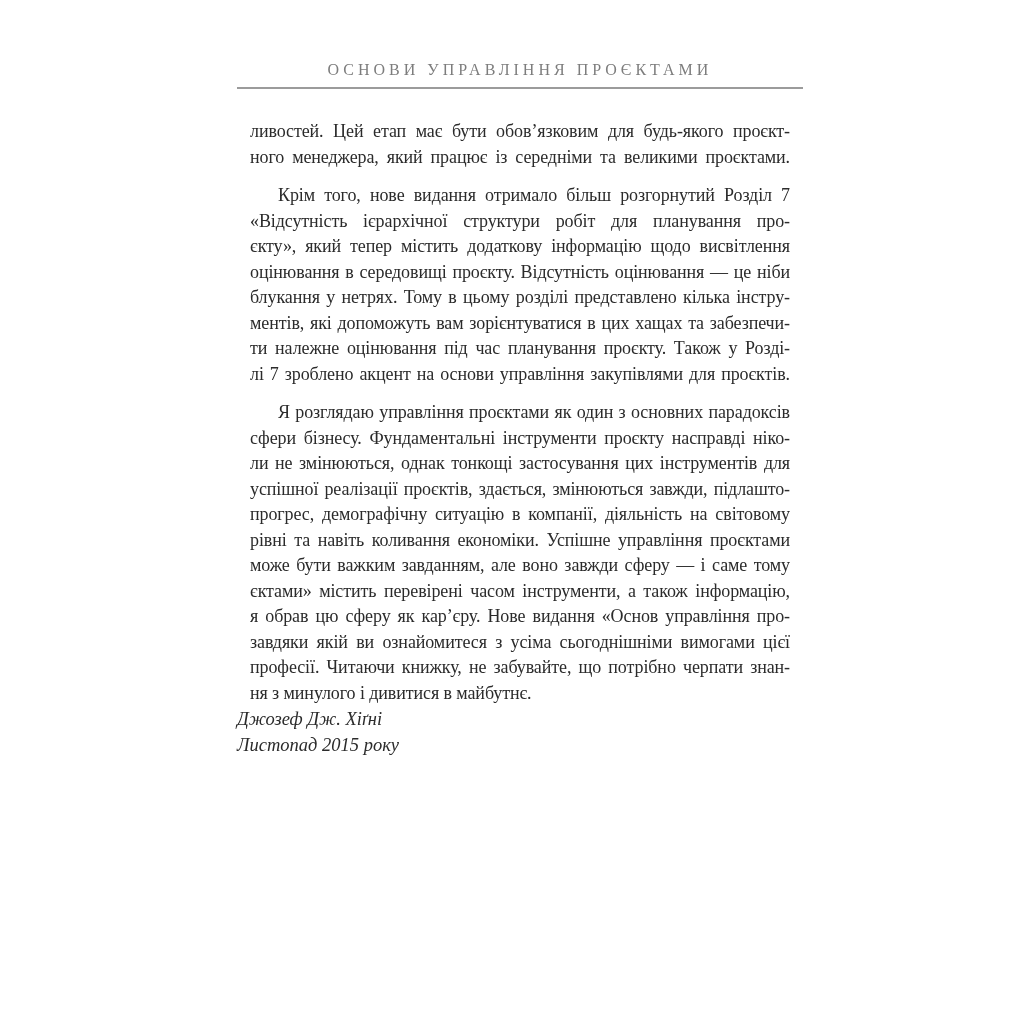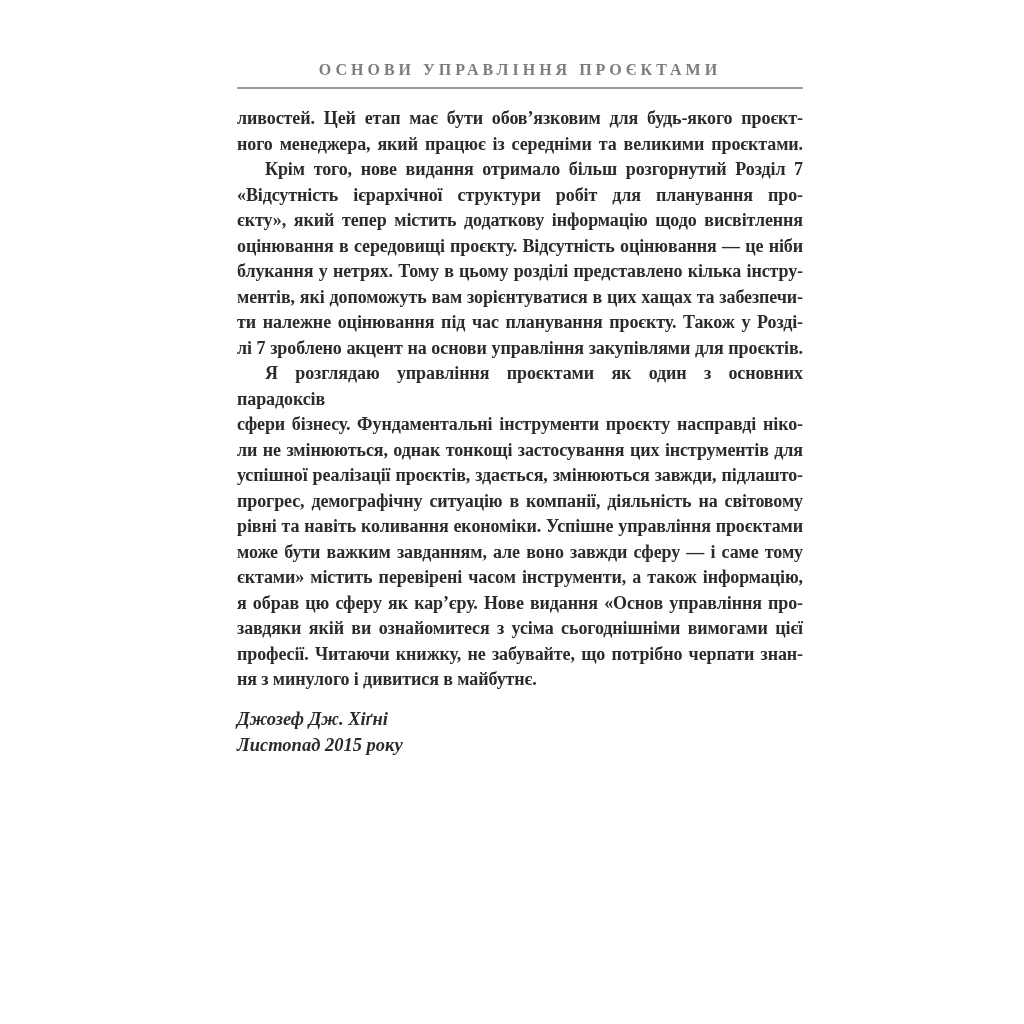--- a/index.html
+++ b/index.html
@@ -7,21 +7,20 @@
     padding: 0;
     background: #ffffff;
   }
   .page {
     position: relative;
     width: 874px;
     height: 1024px;
     background: var(--bg, #ffffff);
     font-family: "Liberation Serif", "DejaVu Serif", serif;
     overflow: hidden;
-    font-weight: bold;
   }
   .running-title {
     position: absolute;
     left: 237px;
     top: 61px;
     width: 566px;
     text-align: center;
     font-size: 16px;
     letter-spacing: 4px;
     color: var(--header-text, #7d7d7d);
@@ -37,21 +36,21 @@
   }
   .body-text {
     position: absolute;
     left: 237px;
     top: 106px;
     width: 566px;
     font-size: 18px;
     line-height: 25.5px;
     color: var(--text, #2b2b2b);
   }
-  .paragraph { margin: 0; }
+  .paragraph { margin: 13px; }
   .line {
     text-align: justify;
     text-align-last: justify;
     letter-spacing: -0.1px;
     white-space: normal;
   }
   .line.last {
     text-align-last: left;
   }
   .paragraph.indented .line:first-child {

